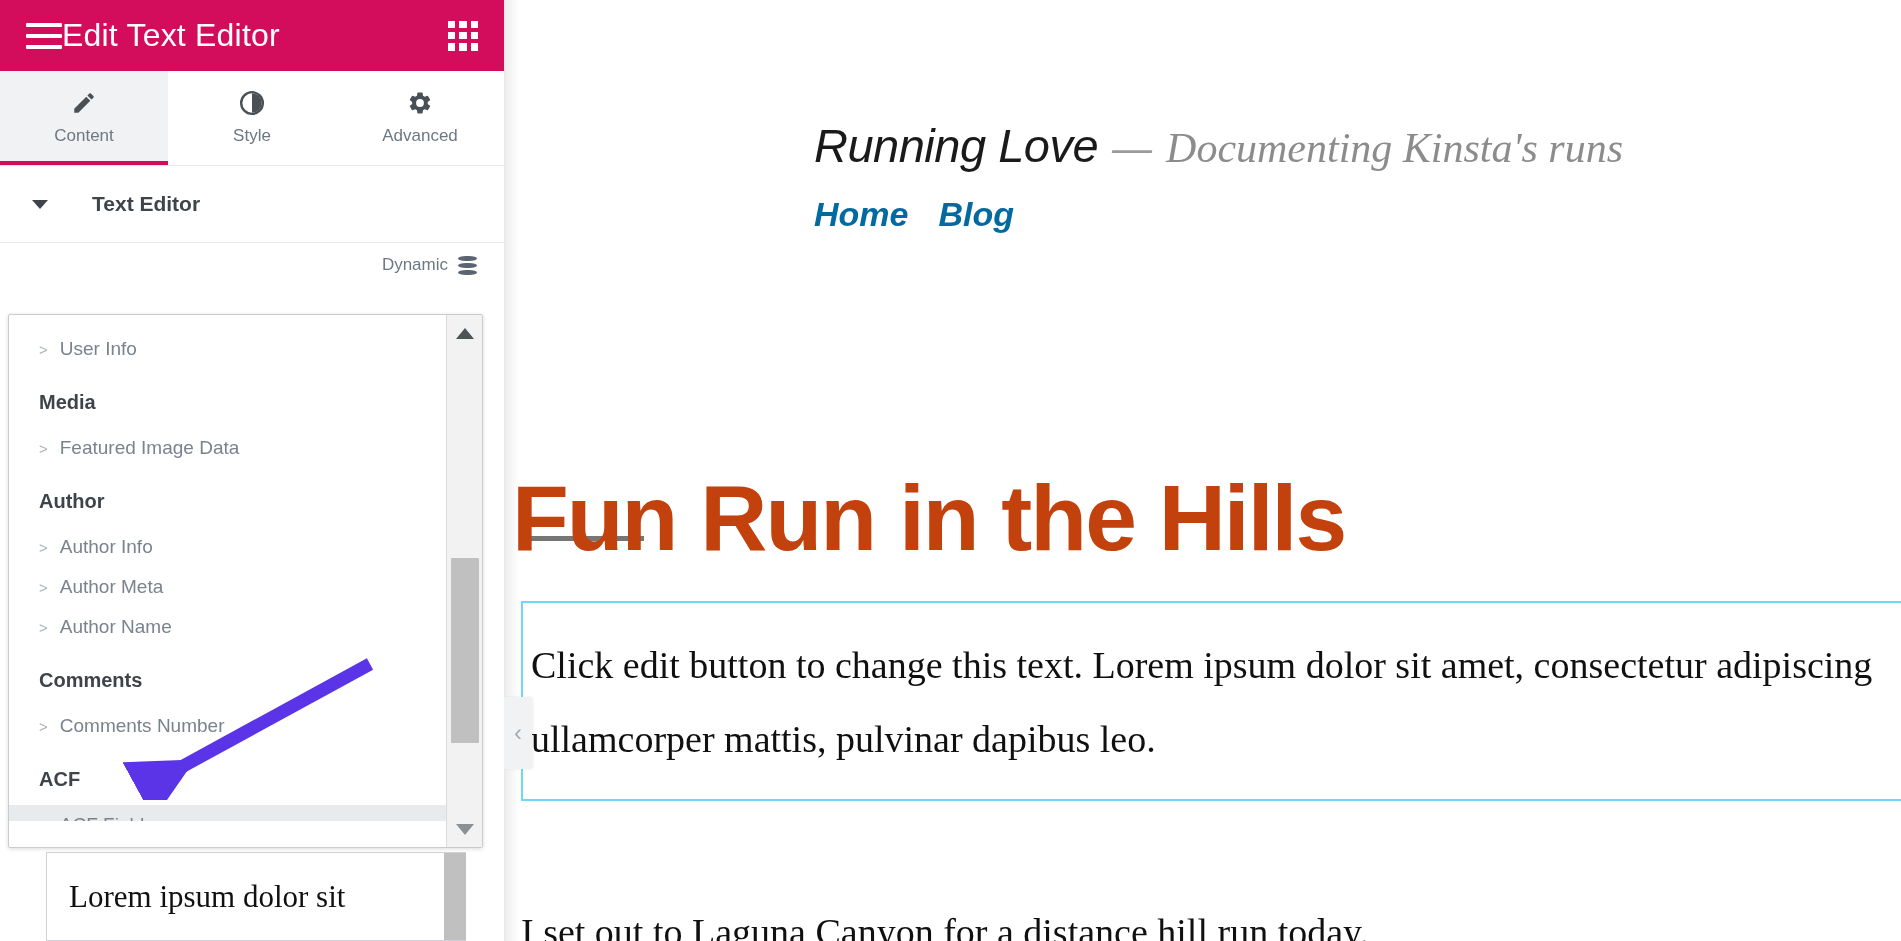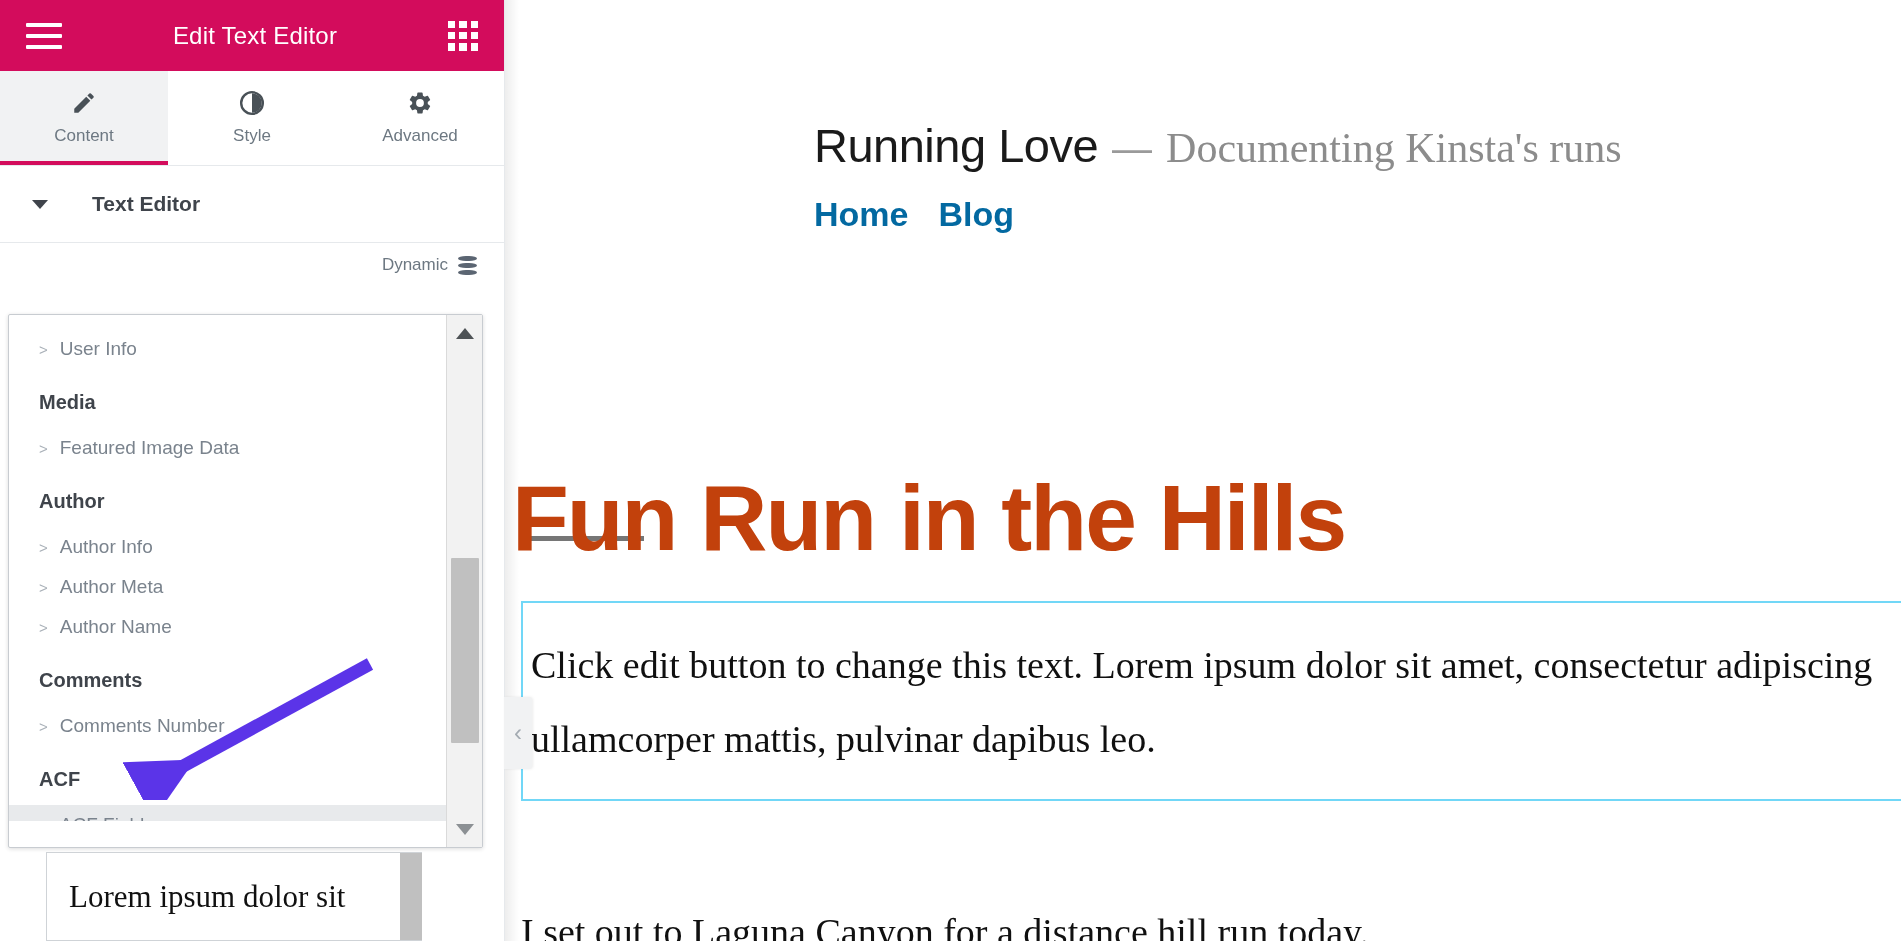--- a/index.html
+++ b/index.html
@@ -29,23 +29,23 @@
 
   
   #panel-header {
     position: relative;
     height: 71px;
     background: #d30c5c;
     display: flex; align-items: center;
     padding: 0 26px;
   }
   #panel-header .title {
-    flex: 1; text-align: center;
+    flex: 1; text-align: left;
     color: #ffffff;
-    font-size: 24px; font-weight: 400;
+    font-size: 32px; font-weight: 400;
     letter-spacing: 0.2px;
   }
   .hamburger { width: 36px; height: 26px; display: flex; flex-direction: column; justify-content: space-between; cursor: pointer; }
   .hamburger span { display: block; height: 4px; background: #ffffff; border-radius: 1px; }
   .grid-icon { width: 30px; height: 30px; display: grid; grid-template-columns: repeat(3,1fr); grid-template-rows: repeat(3,1fr); gap: 4px; cursor: pointer; }
   .grid-icon i { background: #ffffff; display: block; }
 
   
   #panel-tabs { display: flex; height: 95px; background: #ffffff; border-bottom: 1px solid #e6e9ec; }
   .tab {
@@ -130,21 +130,21 @@
   .sb .tri-down { width:0;height:0;border-left:9px solid transparent;border-right:9px solid transparent;border-top:11px solid #8c9094; }
   .sb .thumb {
     position: absolute; left: 4px; width: 28px;
     top: 243px; height: 185px;
     background: #c0c0c0; border-radius: 1px;
   }
 
   
   #acf-preview {
     position: absolute; left: 46px; top: 852px;
-    width: 376px; height: 89px;
+    width: 420px; height: 89px;
     background: #ffffff;
     border: 1px solid #cfd3d7;
     border-right: none;
     overflow: hidden;
   }
   #acf-preview .pv-text {
     font-family: "Liberation Serif", serif;
     font-size: 31px; color: #101010;
     padding: 26px 0 0 22px; white-space: nowrap;
   }
@@ -155,20 +155,21 @@
 
   
   #arrow { position: absolute; left: 120px; top: 650px; width: 280px; height: 150px; pointer-events: none; }
 
   
   #canvas {
     position: absolute; left: 519px; top: 0;
     width: 1382px; height: 767px;
     background: #ffffff;
     overflow: hidden;
+    font-style: italic;
   }
   #site-header { padding: 118px 0 0 295px; }
   #site-title-line { white-space: nowrap; }
   .site-title {
     font-family: "Liberation Sans", sans-serif;
     font-size: 47px; font-weight: 400; color: #1a1a1a;
     letter-spacing: -0.5px;
   }
   .site-dash { font-size: 40px; color: #9a9a9a; padding: 0 14px; }
   .site-desc {

